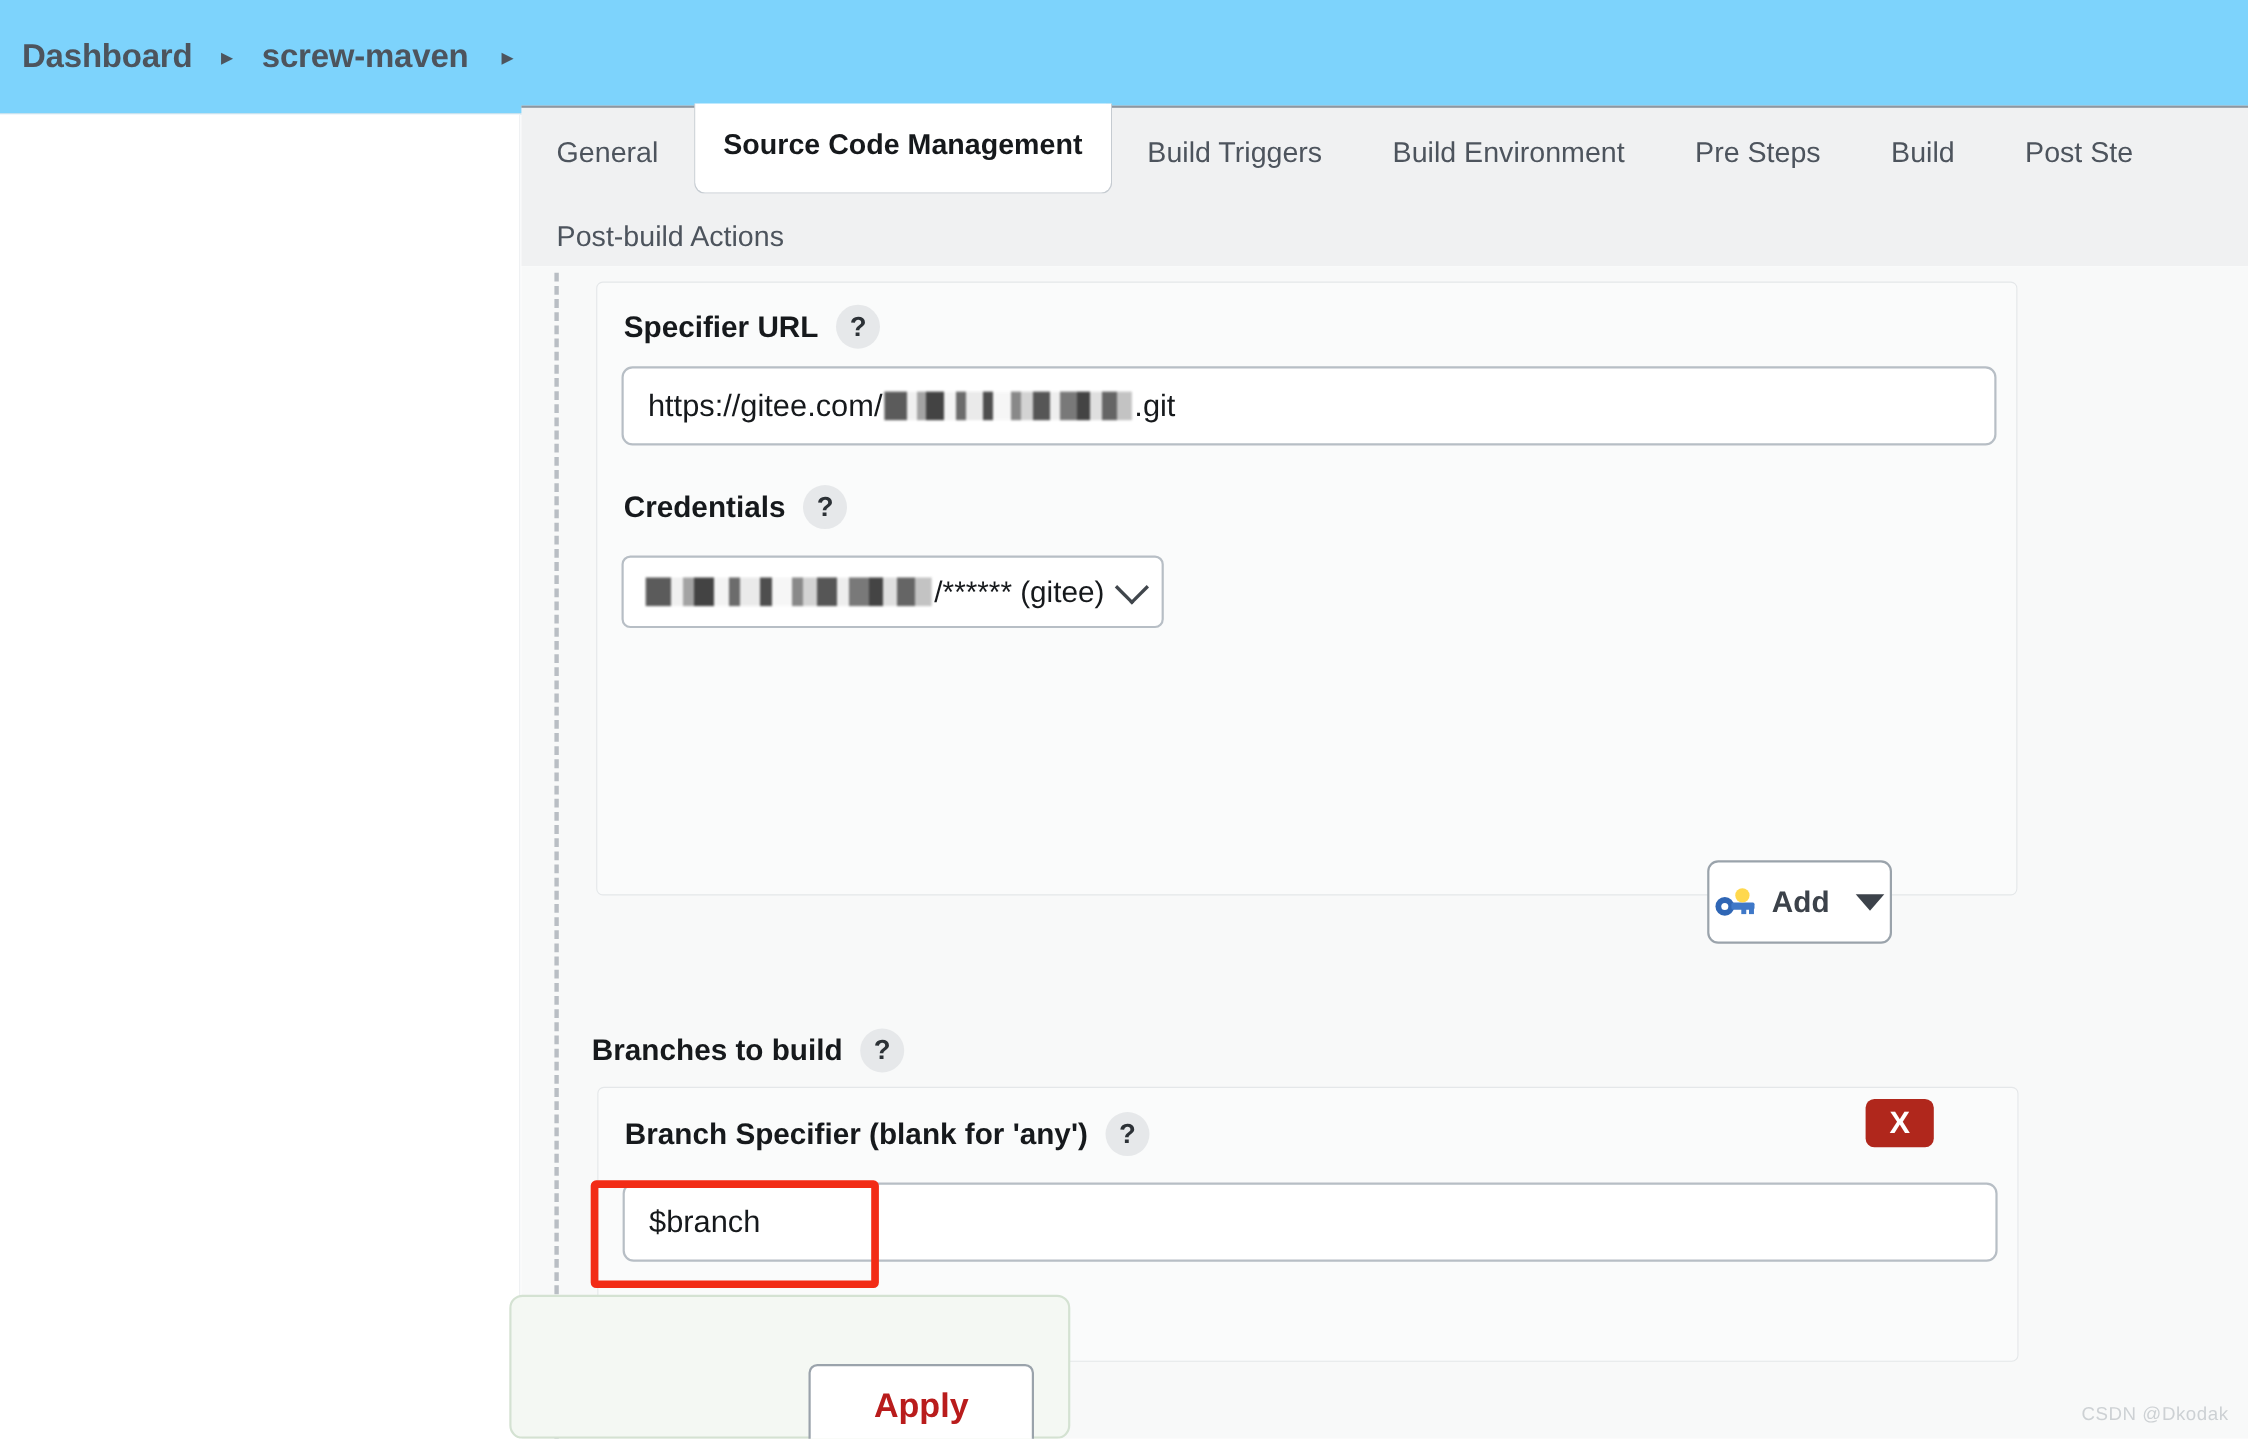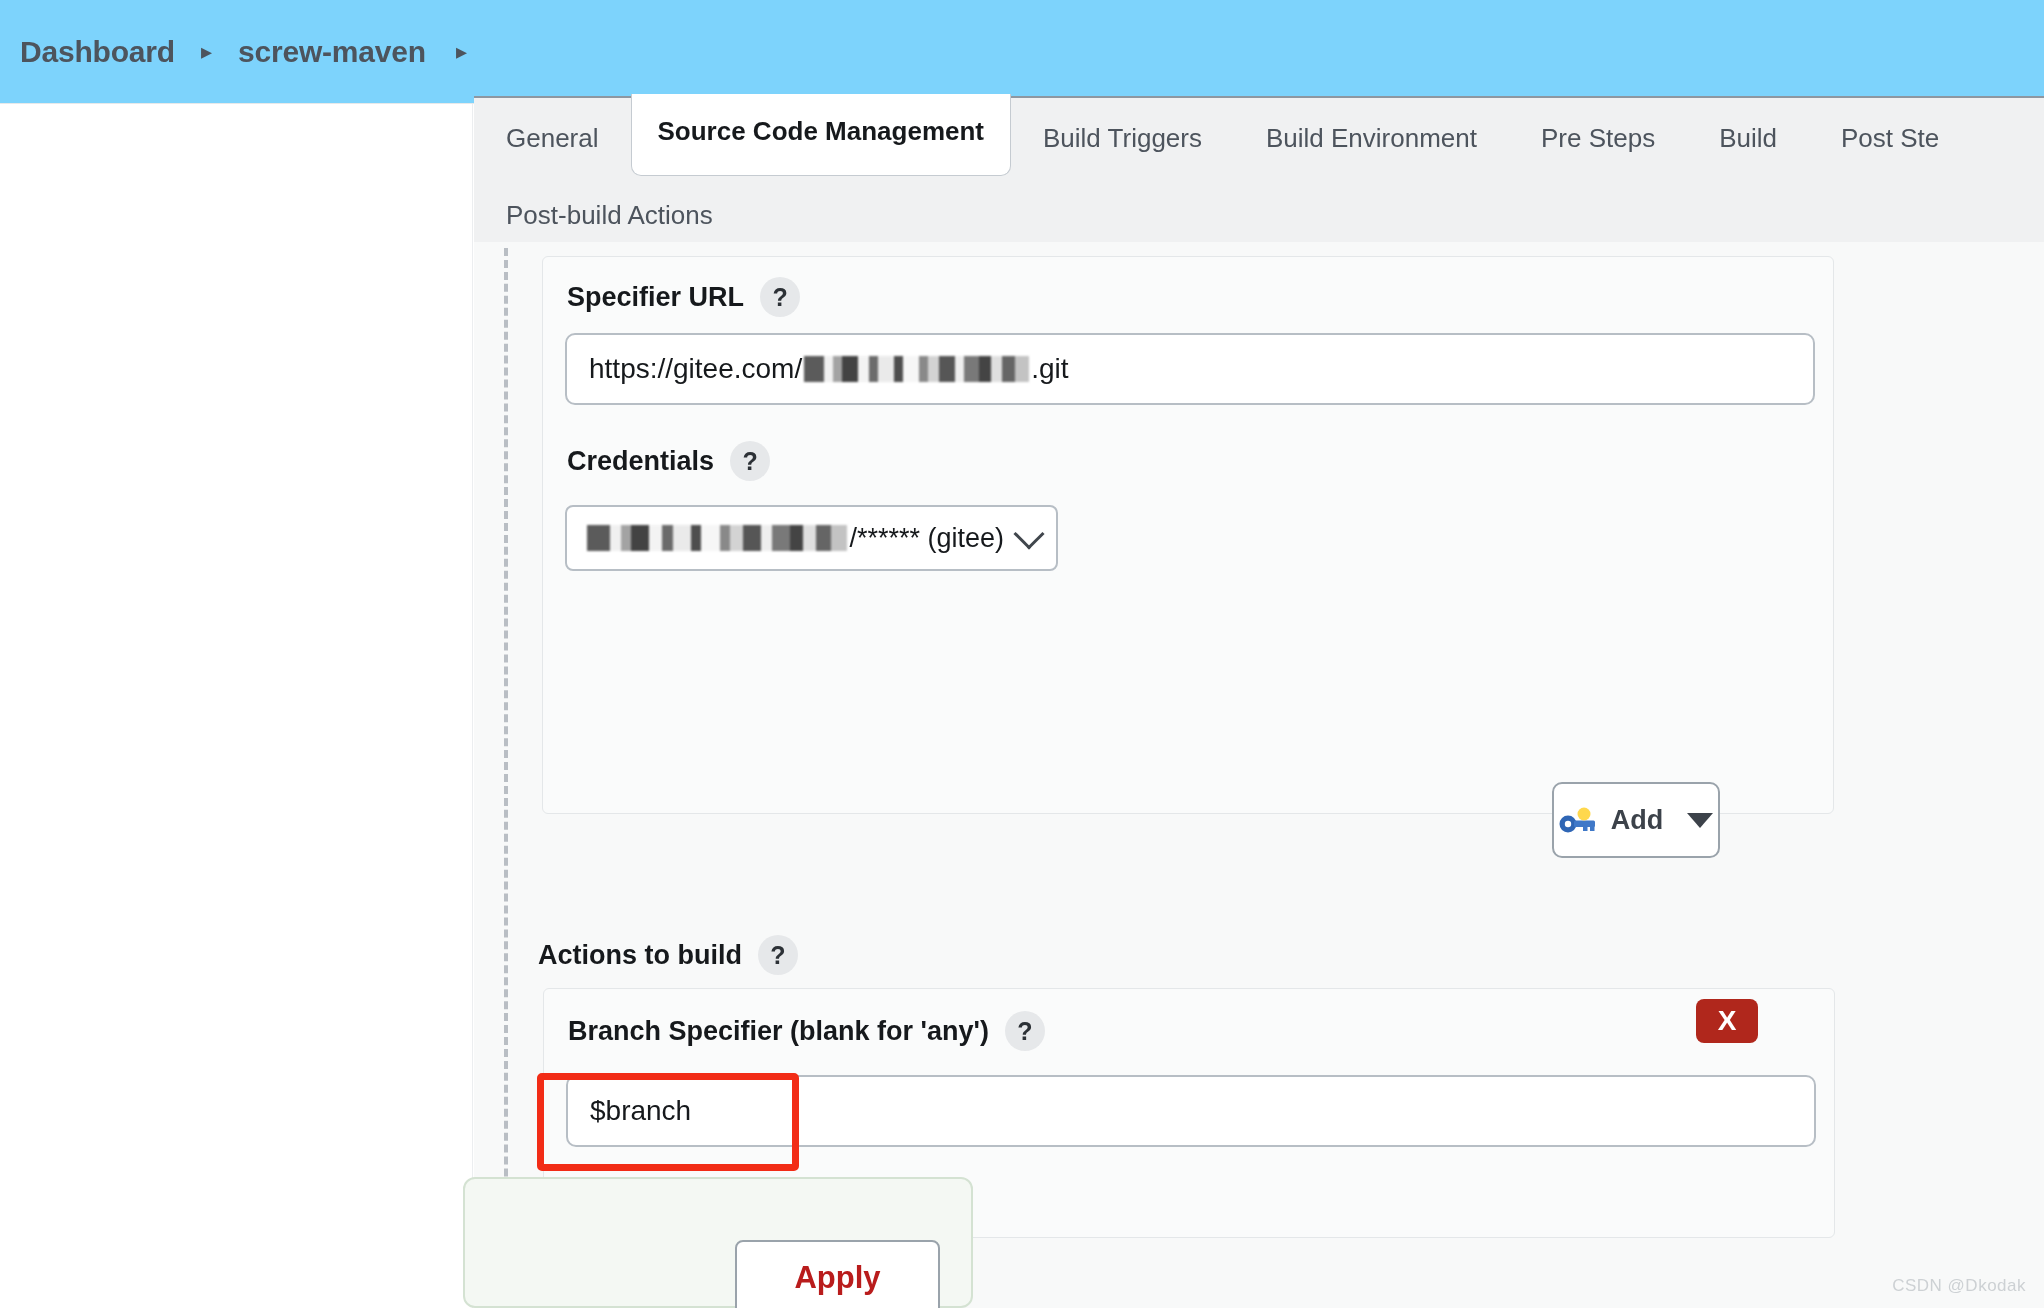--- a/index.html
+++ b/index.html
@@ -304,21 +304,21 @@
         </svg>
       </span>
       <span>Add</span>
       <span class="caret-down"></span>
     </div>
 
     <div class="btn btn-addrepo">Add Repository</div>
   </div>
 
   <div class="field-label branches-label">
-    <span>Actions to build</span>
+    <span>Branches to build</span>
     <span class="help-badge">?</span>
   </div>
 
   <div class="branch-card">
     <div class="field-label" style="position:absolute;left:24px;top:22px;">
       <span>Branch Specifier (blank for 'any')</span>
       <span class="help-badge">?</span>
     </div>
     <div class="text-input" style="position:absolute;left:22px;top:86px;width:1250px;">$branch</div>
   </div>

